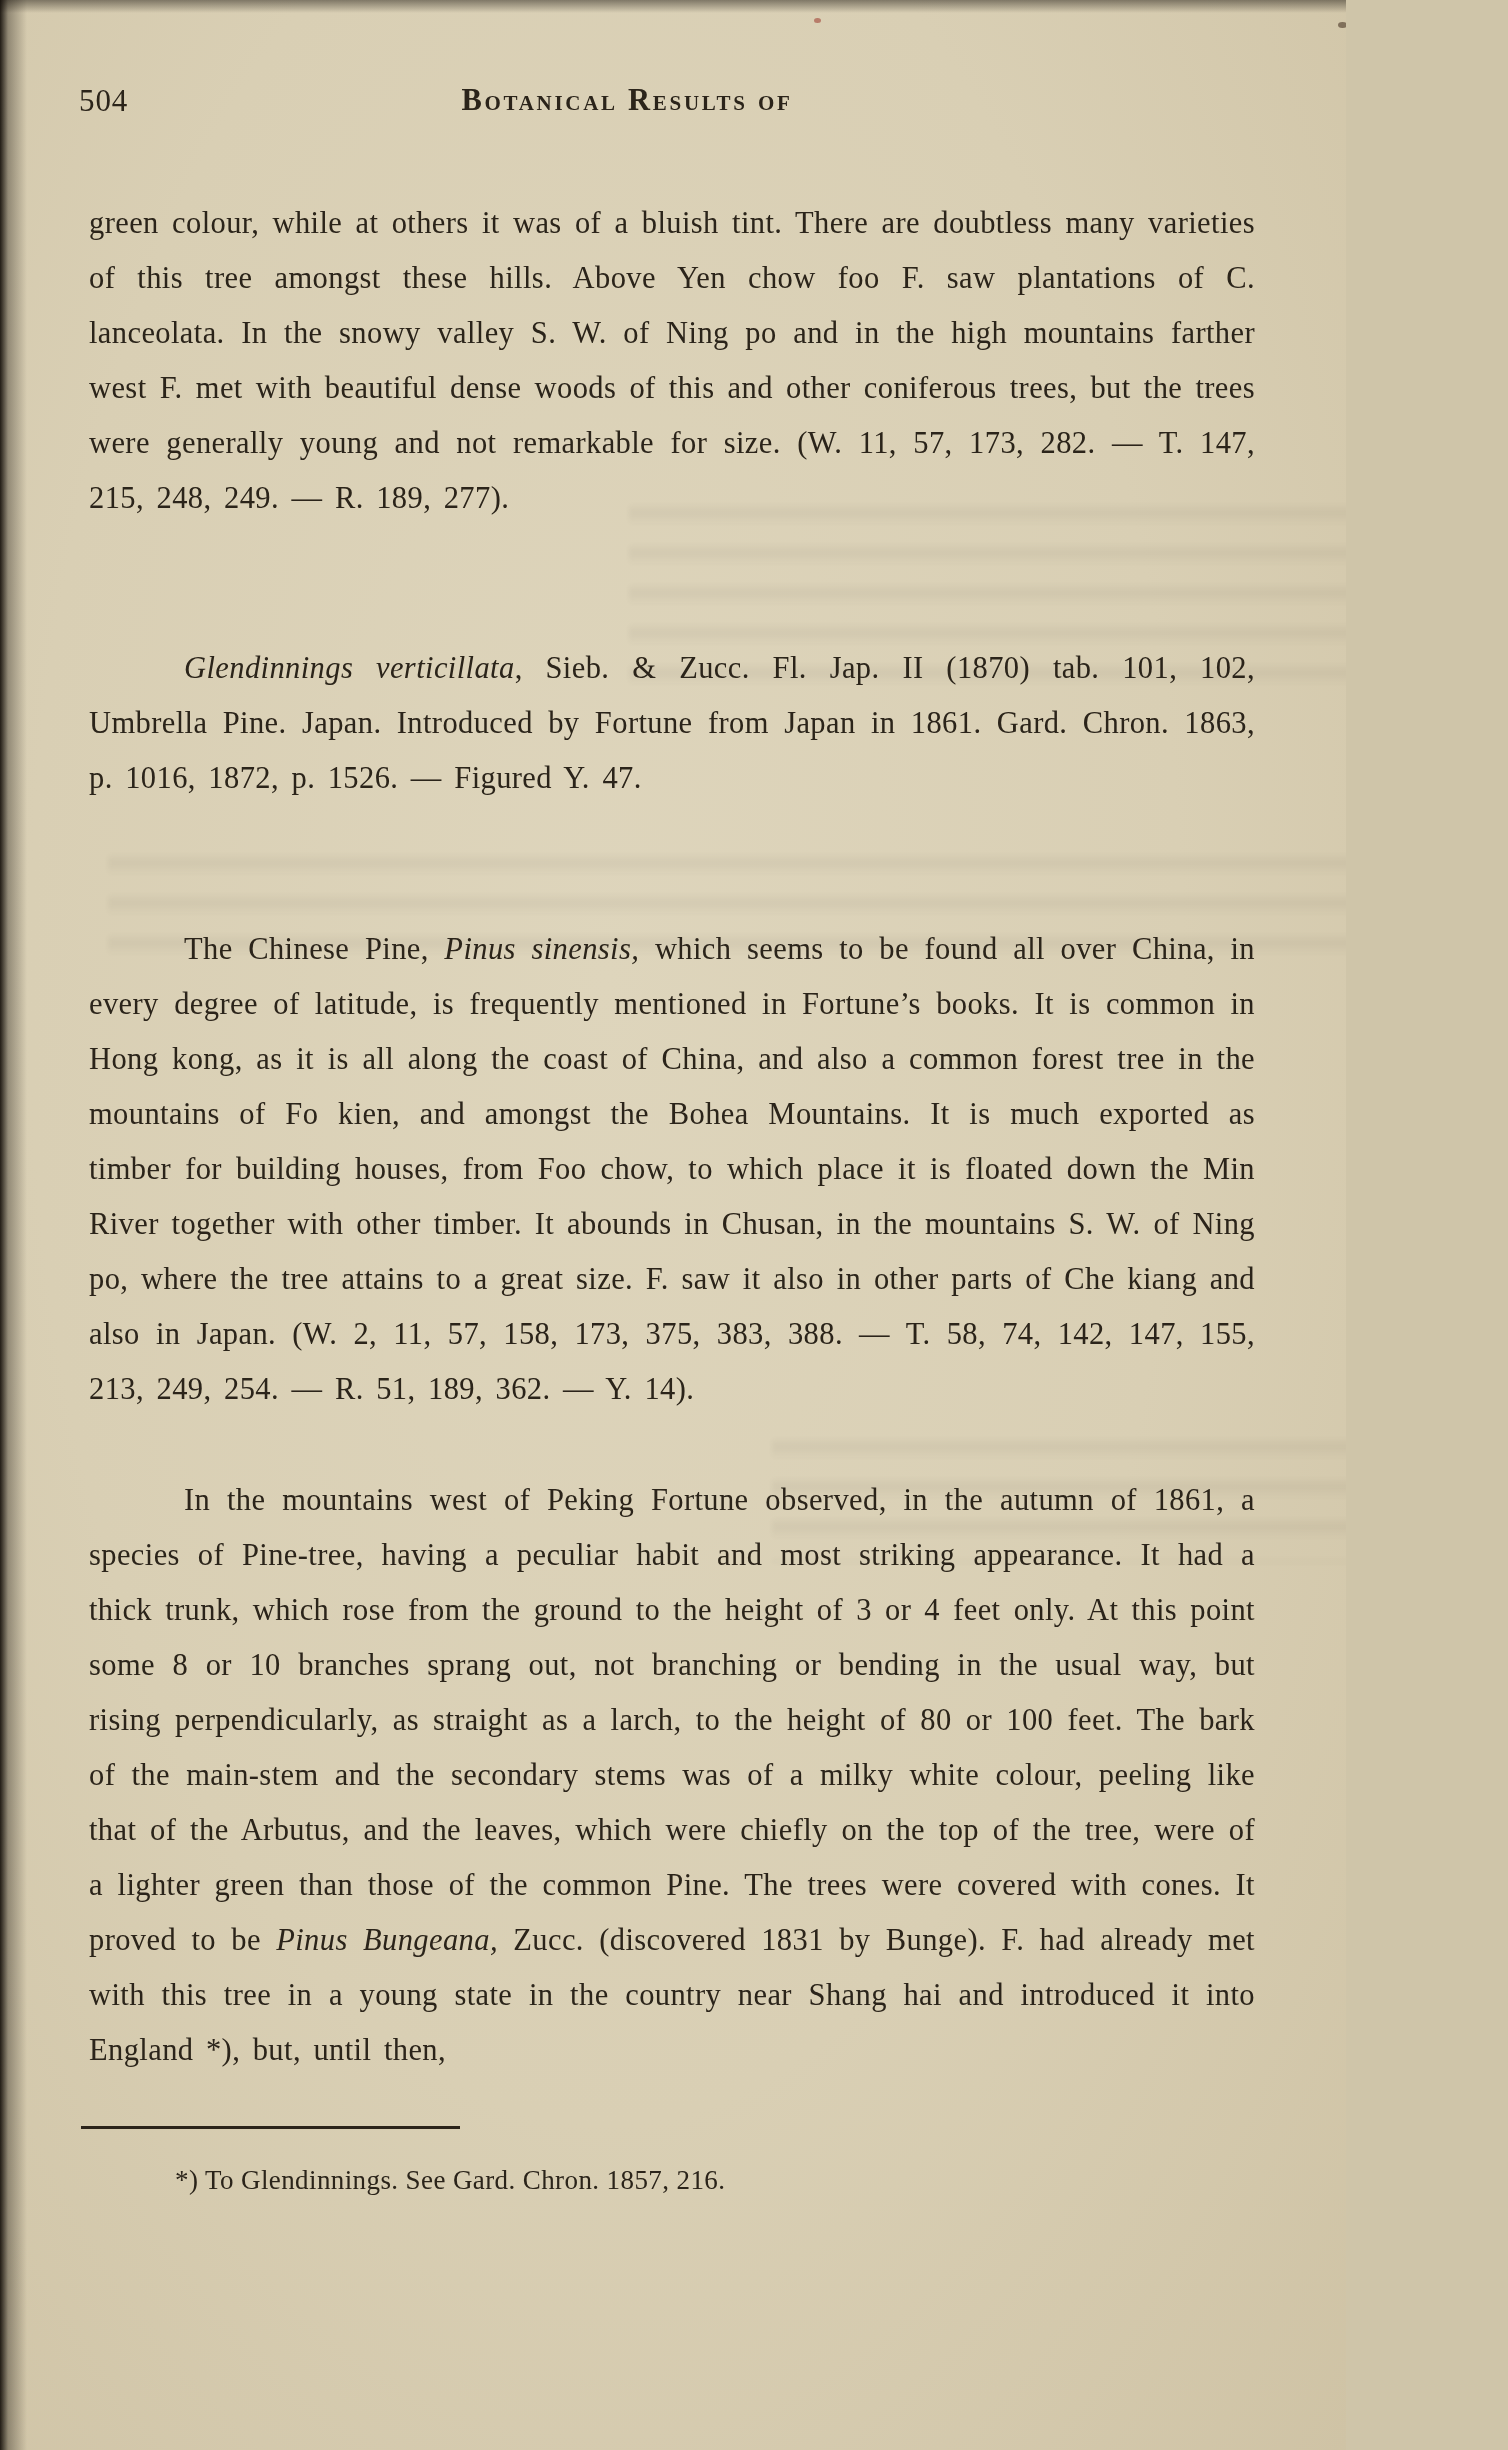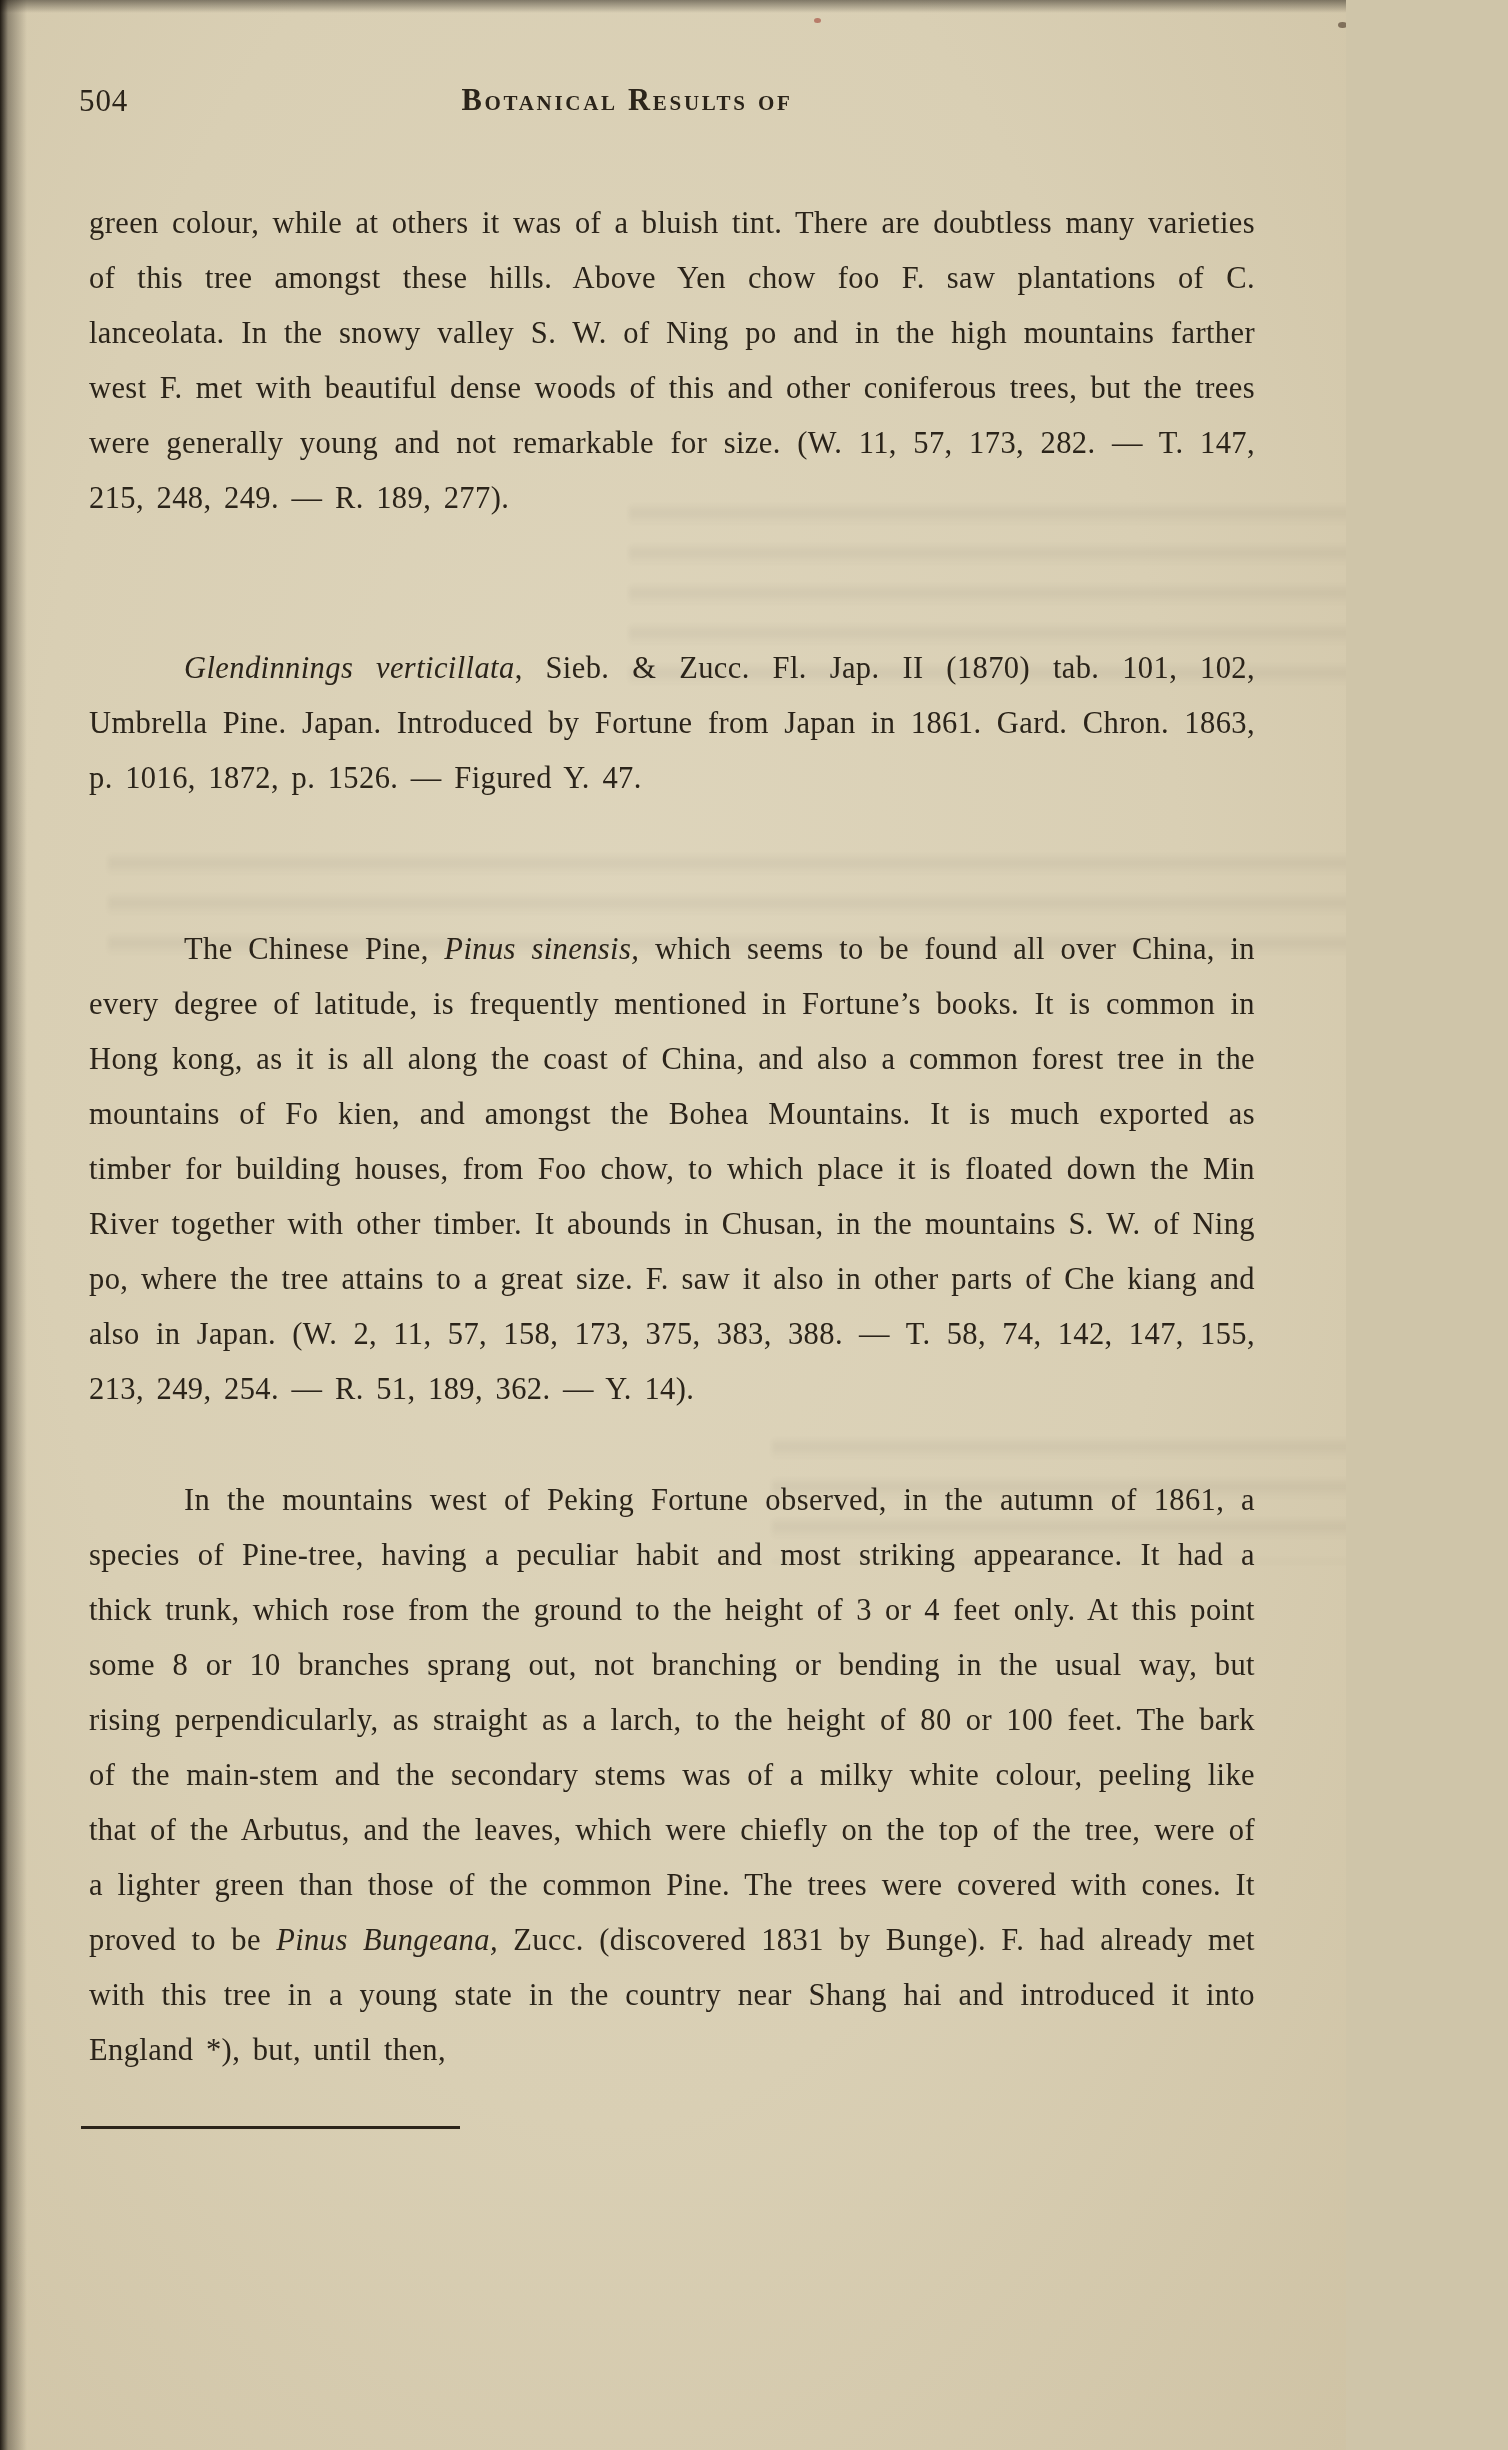--- a/index.html
+++ b/index.html
@@ -146,15 +146,16 @@
     <p class="para indent p2"><span class="italic">Glendinnings verticillata</span><span>, Sieb. &amp; Zucc. Fl. Jap. II (1870) tab. 101, 102, Umbrella Pine. Japan. Introduced by Fortune from Japan in 1861. Gard. Chron. 1863, p. 1016, 1872, p. 1526. — Figured Y. 47.</span></p>
 
     <p class="para indent p3"><span>The Chinese Pine, </span><span class="italic">Pinus sinensis,</span><span> which seems to be found all over China, in every degree of latitude, is frequently mentioned in Fortune’s books. It is common in Hong kong, as it is all along the coast of China, and also a common forest tree in the mountains of Fo kien, and amongst the Bohea Mountains. It is much exported as timber for building houses, from Foo chow, to which place it is floated down the Min River together with other timber. It abounds in Chusan, in the mountains S. W. of Ning po, where the tree attains to a great size. F. saw it also in other parts of Che kiang and also in Japan. (W. 2, 11, 57, 158, 173, 375, 383, 388. — T. 58, 74, 142, 147, 155, 213, 249, 254. — R. 51, 189, 362. — Y. 14).</span></p>
 
     <p class="para indent p4"><span>In the mountains west of Peking Fortune observed, in the autumn of 1861, a species of Pine-tree, having a peculiar habit and most striking appearance. It had a thick trunk, which rose from the ground to the height of 3 or 4 feet only. At this point some 8 or 10 branches sprang out, not branching or bending in the usual way, but rising perpendicularly, as straight as a larch, to the height of 80 or 100 feet. The bark of the main-stem and the secondary stems was of a milky white colour, peeling like that of the Arbutus, and the leaves, which were chiefly on the top of the tree, were of a lighter green than those of the common Pine. The trees were covered with cones. It proved to be </span><span class="italic">Pinus Bungeana,</span><span> Zucc. (discovered 1831 by Bunge). F. had already met with this tree in a young state in the country near Shang hai and introduced it into England *), but, until then,</span></p>
 
   </main>
 
   <div class="footnote-rule"></div>
 
+  <p class="footnote"><span>*) To Glendinnings. See Gard. Chron. 1857, 216.</span></p>
 
 </div>
 
 
 </body></html>

